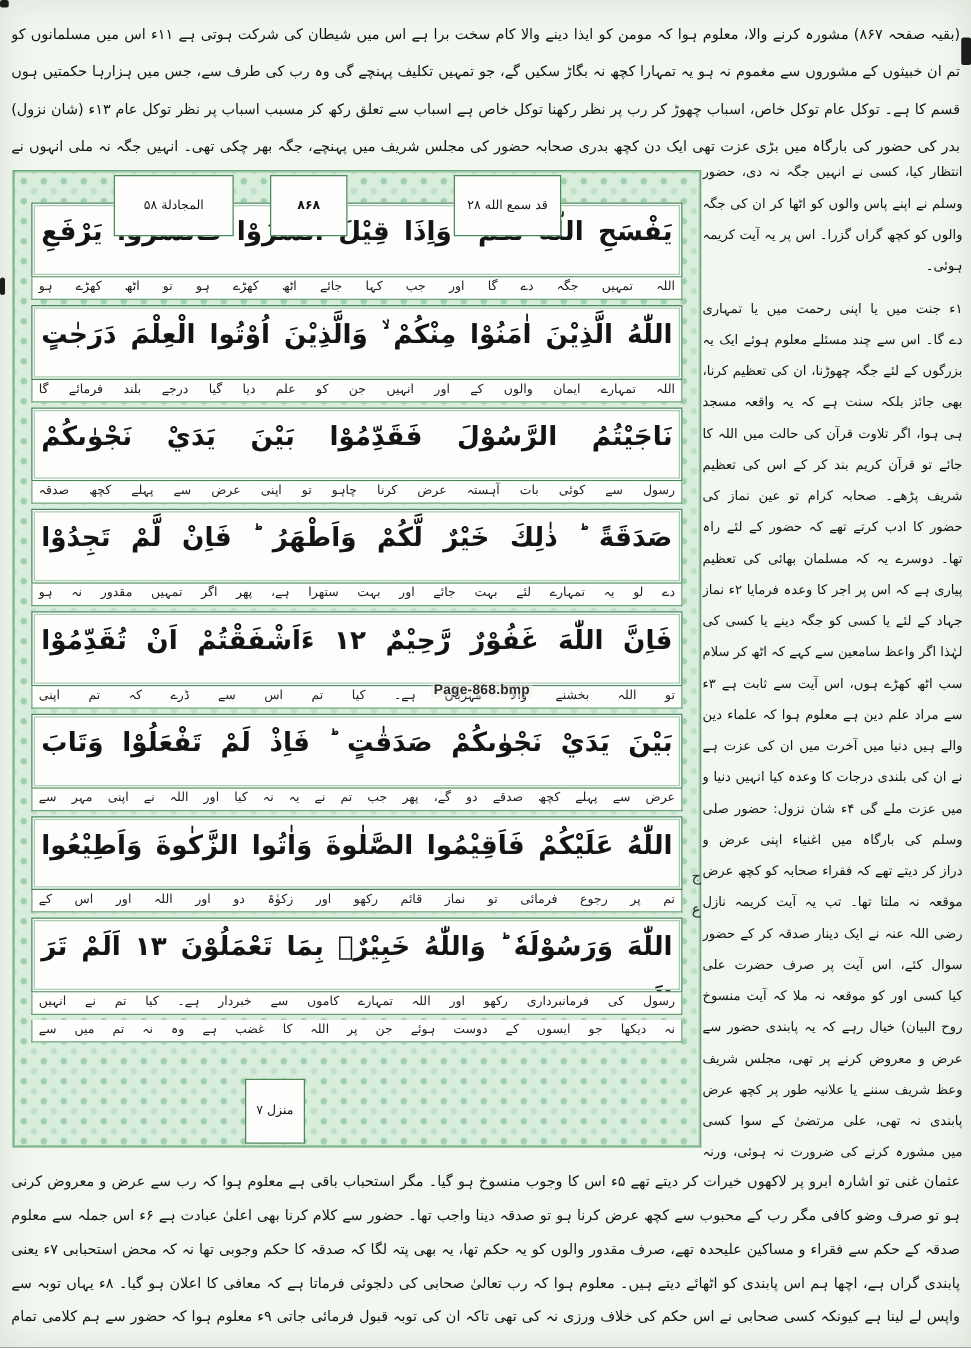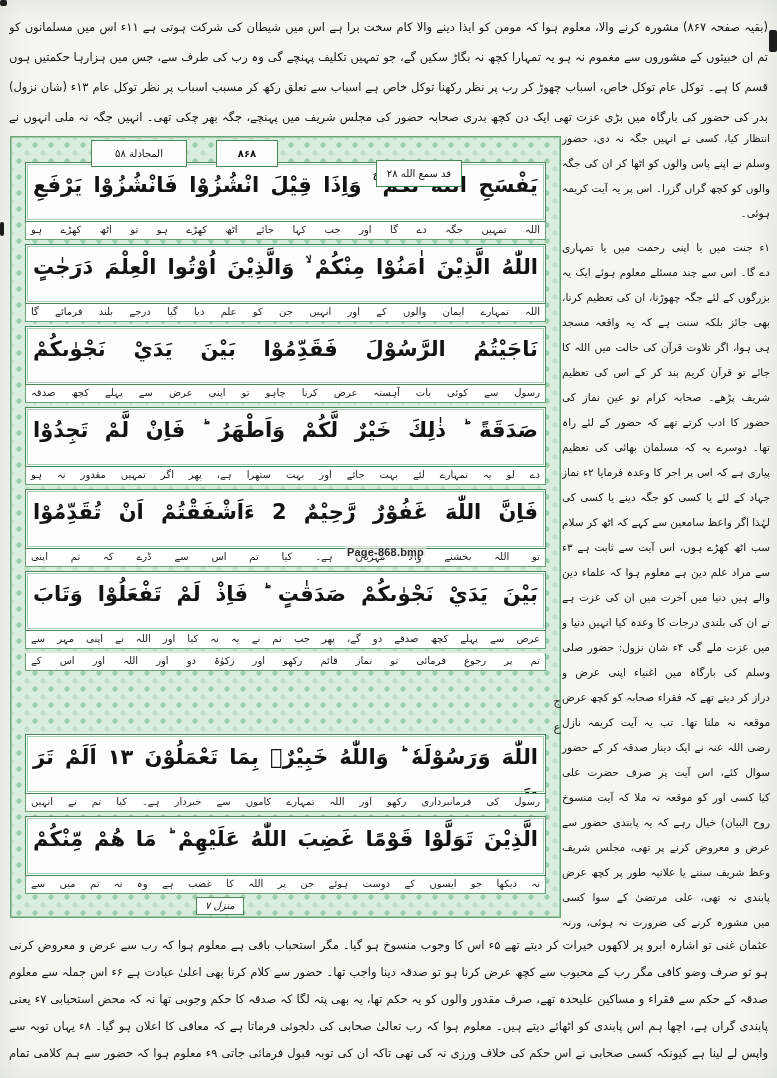--- a/index.html
+++ b/index.html
@@ -22,44 +22,44 @@
     background-color:#d9eddd;
     background-image:
       radial-gradient(circle,#9fcfac 2.2px,rgba(0,0,0,0) 3px),
       radial-gradient(circle,#bfe0c6 2.2px,rgba(0,0,0,0) 3px);
     background-size:16px 16px;background-position:0 0,8px 8px;
     border:1px solid #69a577;box-shadow:inset 0 0 0 1px #9cc7a6;
   }
   .hbox{
     position:absolute;top:3px;height:17px;line-height:17px;z-index:2;
     background:#fdfefb;border:1px solid #4a8a59;
-    font-size:10px;text-align:center;direction:rtl;padding:4px 5px;white-space:nowrap;
+    font-size:10px;text-align:center;direction:rtl;padding:15px 5px;white-space:nowrap;
   }
   #surah-box{left:80px;width:84px;}
   #page-num-box{left:205px;width:50px;font-size:10px;font-weight:bold;}
-  #juz-box{left:365px;width:74px;margin-top:20px;}
+  #juz-box{left:352px;width:74px;}
   #verses{
     position:absolute;left:14px;right:14px;top:25px;bottom:23px;
     display:flex;flex-direction:column;gap:4px;
   }
   .verse-row{flex:1;display:flex;flex-direction:column;min-height:0;}
   .ayah{
     flex:1;background:#fdfefc;border:1px solid #49875a;
     box-shadow:inset 0 0 0 1px #fff,inset 0 0 0 2px #a9cdb2;
     font-size:21px;font-weight:bold;line-height:44px;padding:0 7px;
   }
   .tarjuma{
     height:17px;line-height:16px;background:#fefefc;
     border:1px solid #6aa377;border-top:none;
     font-size:10px;color:#222;padding:0 5px;
   }
   #manzil-box{
     position:absolute;left:185px;bottom:2px;z-index:2;height:16px;line-height:16px;
     background:#fdfefb;border:1px solid #4a8a59;font-size:10px;direction:rtl;
-    padding:0 8px;white-space:nowrap;font-style:italic;
+    padding:17px 8px;white-space:nowrap;
   }
   
   #commentary{position:absolute;left:562px;top:126px;width:208px;font-size:10.5px;}
   #commentary .cline{height:25px;line-height:25px;}
   #commentary .para2{margin-top:9px;}
   
   #margin-marks{position:absolute;left:551px;top:688px;width:12px;direction:rtl;
     font-size:12px;line-height:26px;text-align:center;color:#333;}
   
   #filename-tooltip{
@@ -112,40 +112,40 @@
           <div class="ayah jline">نَاجَيْتُمُ الرَّسُوْلَ فَقَدِّمُوْا بَيْنَ يَدَيْ نَجْوٰىكُمْ</div>
           <div class="tarjuma jline">رسول سے کوئی بات آہستہ عرض کرنا چاہو تو اپنی عرض سے پہلے کچھ صدقہ</div>
         </div>
 
         <div class="verse-row">
           <div class="ayah jline">صَدَقَةً ؕ ذٰلِكَ خَيْرٌ لَّكُمْ وَاَطْهَرُ ؕ فَاِنْ لَّمْ تَجِدُوْا</div>
           <div class="tarjuma jline">دے لو یہ تمہارے لئے بہت جائے اور بہت ستھرا ہے، پھر اگر تمہیں مقدور نہ ہو</div>
         </div>
 
         <div class="verse-row">
-          <div class="ayah jline">فَاِنَّ اللّٰهَ غَفُوْرٌ رَّحِيْمٌ 2 ءَاَشْفَقْتُمْ اَنْ تُقَدِّمُوْا</div>
+          <div class="ayah jline">فَاِنَّ اللّٰهَ غَفُوْرٌ رَّحِيْمٌ ۱۲ ءَاَشْفَقْتُمْ اَنْ تُقَدِّمُوْا</div>
           <div class="tarjuma jline">تو اللہ بخشنے والا مہربان ہے۔ کیا تم اس سے ڈرے کہ تم اپنی</div>
         </div>
 
         <div class="verse-row">
           <div class="ayah jline">بَيْنَ يَدَيْ نَجْوٰىكُمْ صَدَقٰتٍ ؕ فَاِذْ لَمْ تَفْعَلُوْا وَتَابَ</div>
           <div class="tarjuma jline">عرض سے پہلے کچھ صدقے دو گے، پھر جب تم نے یہ نہ کیا اور اللہ نے اپنی مہر سے</div>
         </div>
 
         <div class="verse-row">
+          <div class="ayah jline">اللّٰهُ عَلَيْكُمْ فَاَقِيْمُوا الصَّلٰوةَ وَاٰتُوا الزَّكٰوةَ وَاَطِيْعُوا</div>
           <div class="tarjuma jline">تم پر رجوع فرمائی تو نماز قائم رکھو اور زکوٰۃ دو اور اللہ اور اس کے</div>
         </div>
 
         <div class="verse-row">
           <div class="ayah jline">اللّٰهَ وَرَسُوْلَهٗ ؕ وَاللّٰهُ خَبِيْرٌۢ بِمَا تَعْمَلُوْنَ ۱۳ اَلَمْ تَرَ اِلَى</div>
           <div class="tarjuma jline">رسول کی فرمانبرداری رکھو اور اللہ تمہارے کاموں سے خبردار ہے۔ کیا تم نے انہیں</div>
         </div>
 
         <div class="verse-row">
-          <div class="ayah jline">الَّذِيْنَ تَوَلَّوْا قَوْمًا غَضِبَ اللّٰهُ عَلَيْهِمْ ؕ مَا هُمْ مِّنْكُمْ</div>
           <div class="tarjuma jline">نہ دیکھا جو ایسوں کے دوست ہوئے جن پر اللہ کا غضب ہے وہ نہ تم میں سے</div>
         </div>
 
       </div>
 
     <div id="manzil-box">منزل ۷</div>
   </div>
 
   <div id="margin-marks">
 

